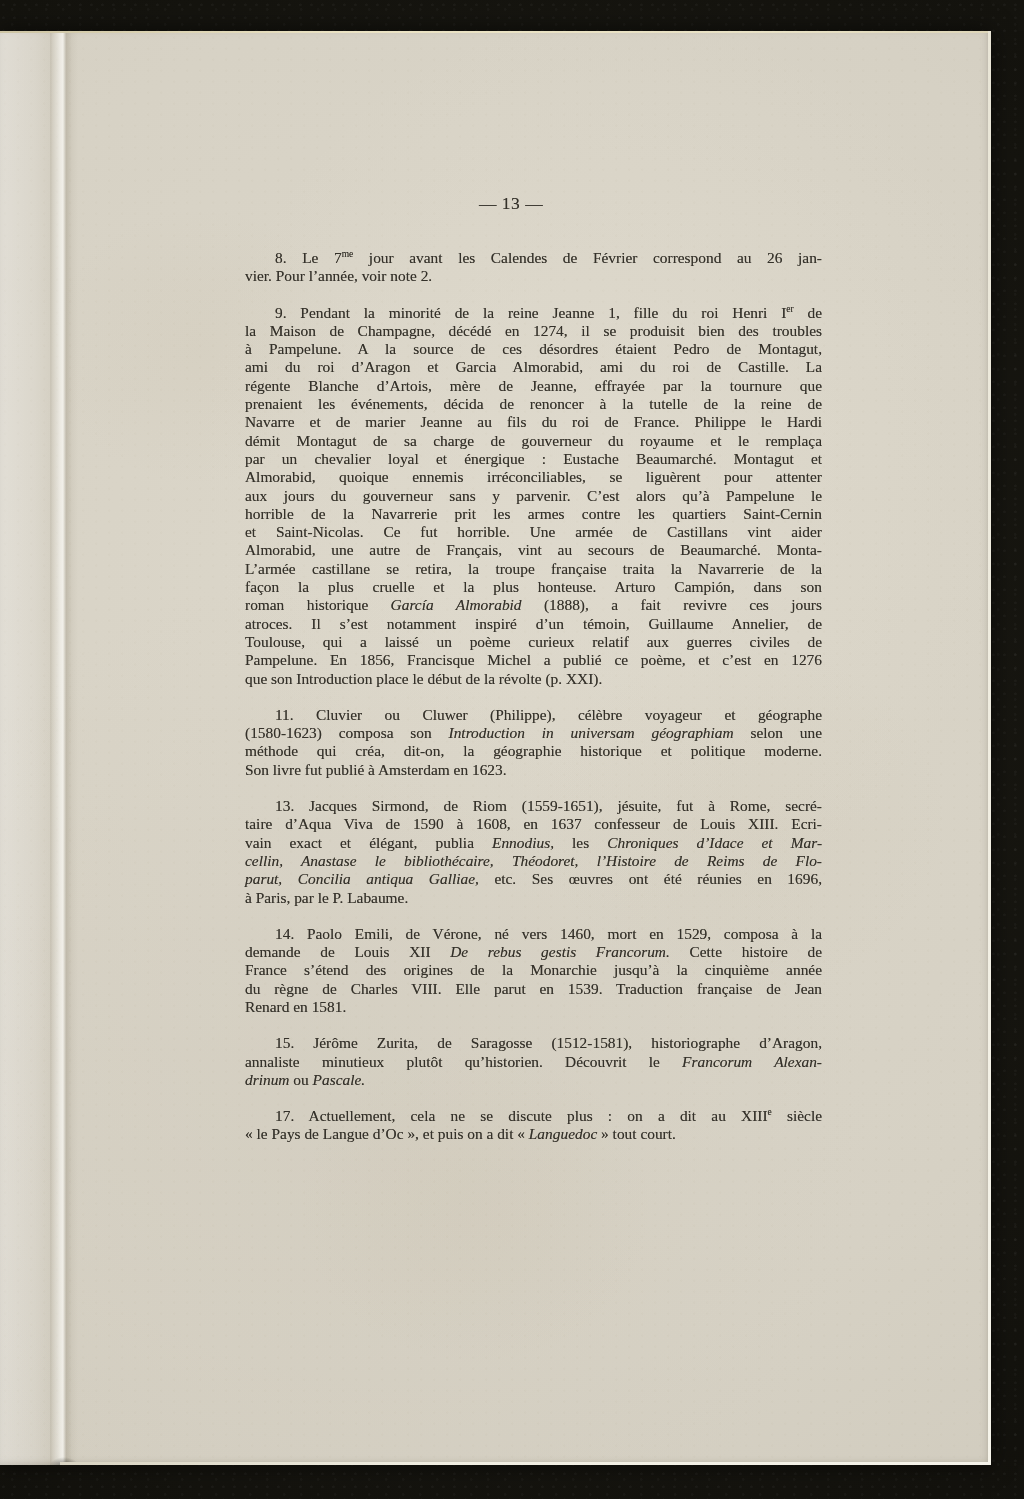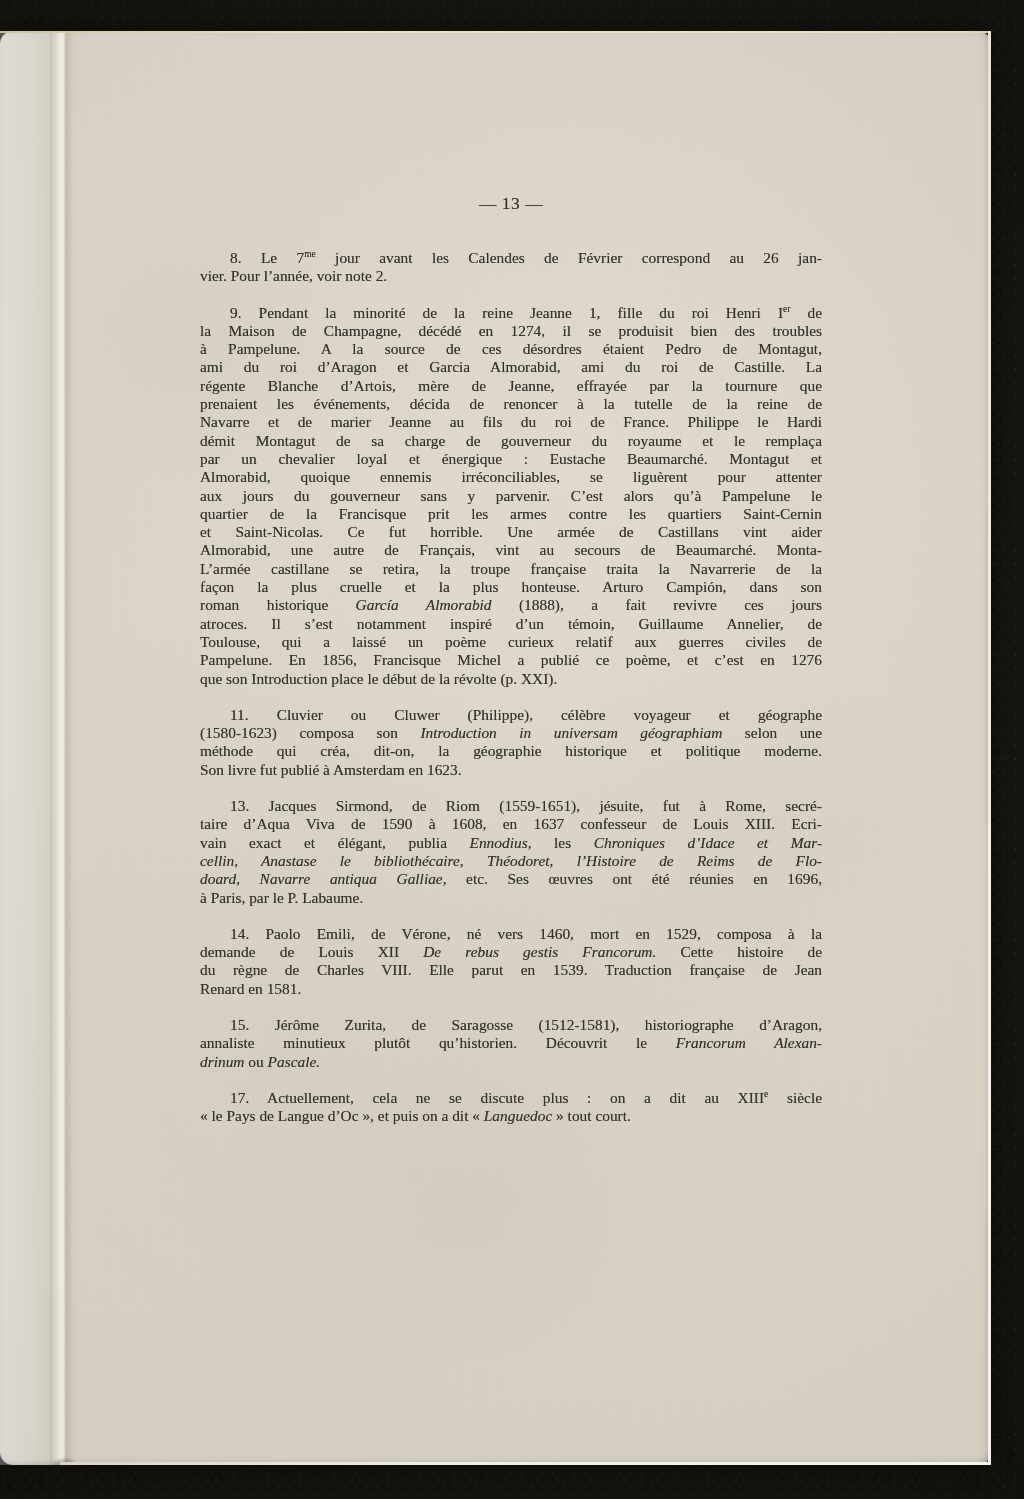--- a/index.html
+++ b/index.html
@@ -30,21 +30,20 @@
     width: 991px;
     height: 1434px;
     background:
       radial-gradient(ellipse 60% 45% at 62% 30%, rgba(226,221,208,0.55) 0%, rgba(226,221,208,0) 70%),
       radial-gradient(ellipse 70% 50% at 35% 75%, rgba(208,202,188,0.5) 0%, rgba(208,202,188,0) 75%),
       radial-gradient(ellipse 130% 95% at 45% 42%, #dcd7ca 0%, #d6d1c4 55%, #ccc7b9 100%);
     box-shadow:
       0 0 22px rgba(0,0,0,0.6),
       inset -5px 0 9px -4px rgba(70,64,52,0.35),
       inset 0 -4px 8px -4px rgba(80,74,60,0.28);
-    border-radius: 13px;
   }
   .paper-texture {
     position: absolute;
     inset: 0;
     background:
       radial-gradient(ellipse 22% 14% at 20% 22%, rgba(171,152,116,0.06), transparent 70%),
       radial-gradient(ellipse 30% 18% at 75% 55%, rgba(171,152,116,0.05), transparent 70%),
       radial-gradient(ellipse 26% 16% at 48% 82%, rgba(171,152,116,0.06), transparent 70%),
       radial-gradient(circle at 40% 60%, rgba(120,100,70,0.025) 0 1px, transparent 1.4px);
     background-size: 100% 100%, 100% 100%, 100% 100%, 13px 11px;
@@ -114,20 +113,21 @@
     letter-spacing: 0.5px;
   }
   .note {
     margin: 0 0 18px 0;
   }
   .ln {
     text-align: justify;
     text-align-last: justify;
     white-space: normal;
     hyphens: none;
+    margin-left: 45px;
   }
   .ln.last {
     text-align-last: left;
   }
   .ln.first {
     padding-left: 30px;
   }
   .ln i { }
   .ln sup {
     font-size: 9.5px;
@@ -160,21 +160,21 @@
             <div class="ln">la Maison de Champagne, décédé en 1274, il se produisit bien des troubles</div>
             <div class="ln">à Pampelune. A la source de ces désordres étaient Pedro de Montagut,</div>
             <div class="ln">ami du roi d’Aragon et Garcia Almorabid, ami du roi de Castille. La</div>
             <div class="ln">régente Blanche d’Artois, mère de Jeanne, effrayée par la tournure que</div>
             <div class="ln">prenaient les événements, décida de renoncer à la tutelle de la reine de</div>
             <div class="ln">Navarre et de marier Jeanne au fils du roi de France. Philippe le Hardi</div>
             <div class="ln">démit Montagut de sa charge de gouverneur du royaume et le remplaça</div>
             <div class="ln">par un chevalier loyal et énergique : Eustache Beaumarché. Montagut et</div>
             <div class="ln">Almorabid, quoique ennemis irréconciliables, se liguèrent pour attenter</div>
             <div class="ln">aux jours du gouverneur sans y parvenir. C’est alors qu’à Pampelune le</div>
-            <div class="ln">quartier de la Francisque prit les armes contre les quartiers Saint-Cernin</div>
+            <div class="ln">horrible de la Navarrerie prit les armes contre les quartiers Saint-Cernin</div>
             <div class="ln">et Saint-Nicolas. Ce fut horrible. Une armée de Castillans vint aider</div>
             <div class="ln">Almorabid, une autre de Français, vint au secours de Beaumarché. Monta-</div>
             <div class="ln">L’armée castillane se retira, la troupe française traita la Navarrerie de la</div>
             <div class="ln">façon la plus cruelle et la plus honteuse. Arturo Campión, dans son</div>
             <div class="ln">roman historique <i>García Almorabid</i> (1888), a fait revivre ces jours</div>
             <div class="ln">atroces. Il s’est notamment inspiré d’un témoin, Guillaume Annelier, de</div>
             <div class="ln">Toulouse, qui a laissé un poème curieux relatif aux guerres civiles de</div>
             <div class="ln">Pampelune. En 1856, Francisque Michel a publié ce poème, et c’est en 1276</div>
             <div class="ln last">que son Introduction place le début de la révolte (p. XXI).</div>
           </div>
@@ -182,26 +182,27 @@
             <div class="ln first">11. Cluvier ou Cluwer (Philippe), célèbre voyageur et géographe</div>
             <div class="ln">(1580-1623) composa son <i>Introduction in universam géographiam</i> selon une</div>
             <div class="ln">méthode qui créa, dit-on, la géographie historique et politique moderne.</div>
             <div class="ln last">Son livre fut publié à Amsterdam en 1623.</div>
           </div>
           <div class="note">
             <div class="ln first">13. Jacques Sirmond, de Riom (1559-1651), jésuite, fut à Rome, secré-</div>
             <div class="ln">taire d’Aqua Viva de 1590 à 1608, en 1637 confesseur de Louis XIII. Ecri-</div>
             <div class="ln">vain exact et élégant, publia <i>Ennodius,</i> les <i>Chroniques d’Idace et Mar-</i></div>
             <div class="ln"><i>cellin, Anastase le bibliothécaire, Théodoret, l’Histoire de Reims de Flo-</i></div>
-            <div class="ln"><i>doard, Navarre antiqua Galliae,</i> etc. Ses œuvres ont été réunies en 1696,</div>
+            <div class="ln"><i>parut, Concilia antiqua Galliae,</i> etc. Ses œuvres ont été réunies en 1696,</div>
             <div class="ln last">à Paris, par le P. Labaume.</div>
           </div>
           <div class="note">
             <div class="ln first">14. Paolo Emili, de Vérone, né vers 1460, mort en 1529, composa à la</div>
             <div class="ln">demande de Louis XII <i>De rebus gestis Francorum.</i> Cette histoire de</div>
+            <div class="ln">France s’étend des origines de la Monarchie jusqu’à la cinquième année</div>
             <div class="ln">du règne de Charles VIII. Elle parut en 1539. Traduction française de Jean</div>
             <div class="ln last">Renard en 1581.</div>
           </div>
           <div class="note">
             <div class="ln first">15. Jérôme Zurita, de Saragosse (1512-1581), historiographe d’Aragon,</div>
             <div class="ln">annaliste minutieux plutôt qu’historien. Découvrit le <i>Francorum Alexan-</i></div>
             <div class="ln last"><i>drinum</i> ou <i>Pascale.</i></div>
           </div>
           <div class="note">
             <div class="ln first">17. Actuellement, cela ne se discute plus : on a dit au XIII<sup>e</sup> siècle</div>

